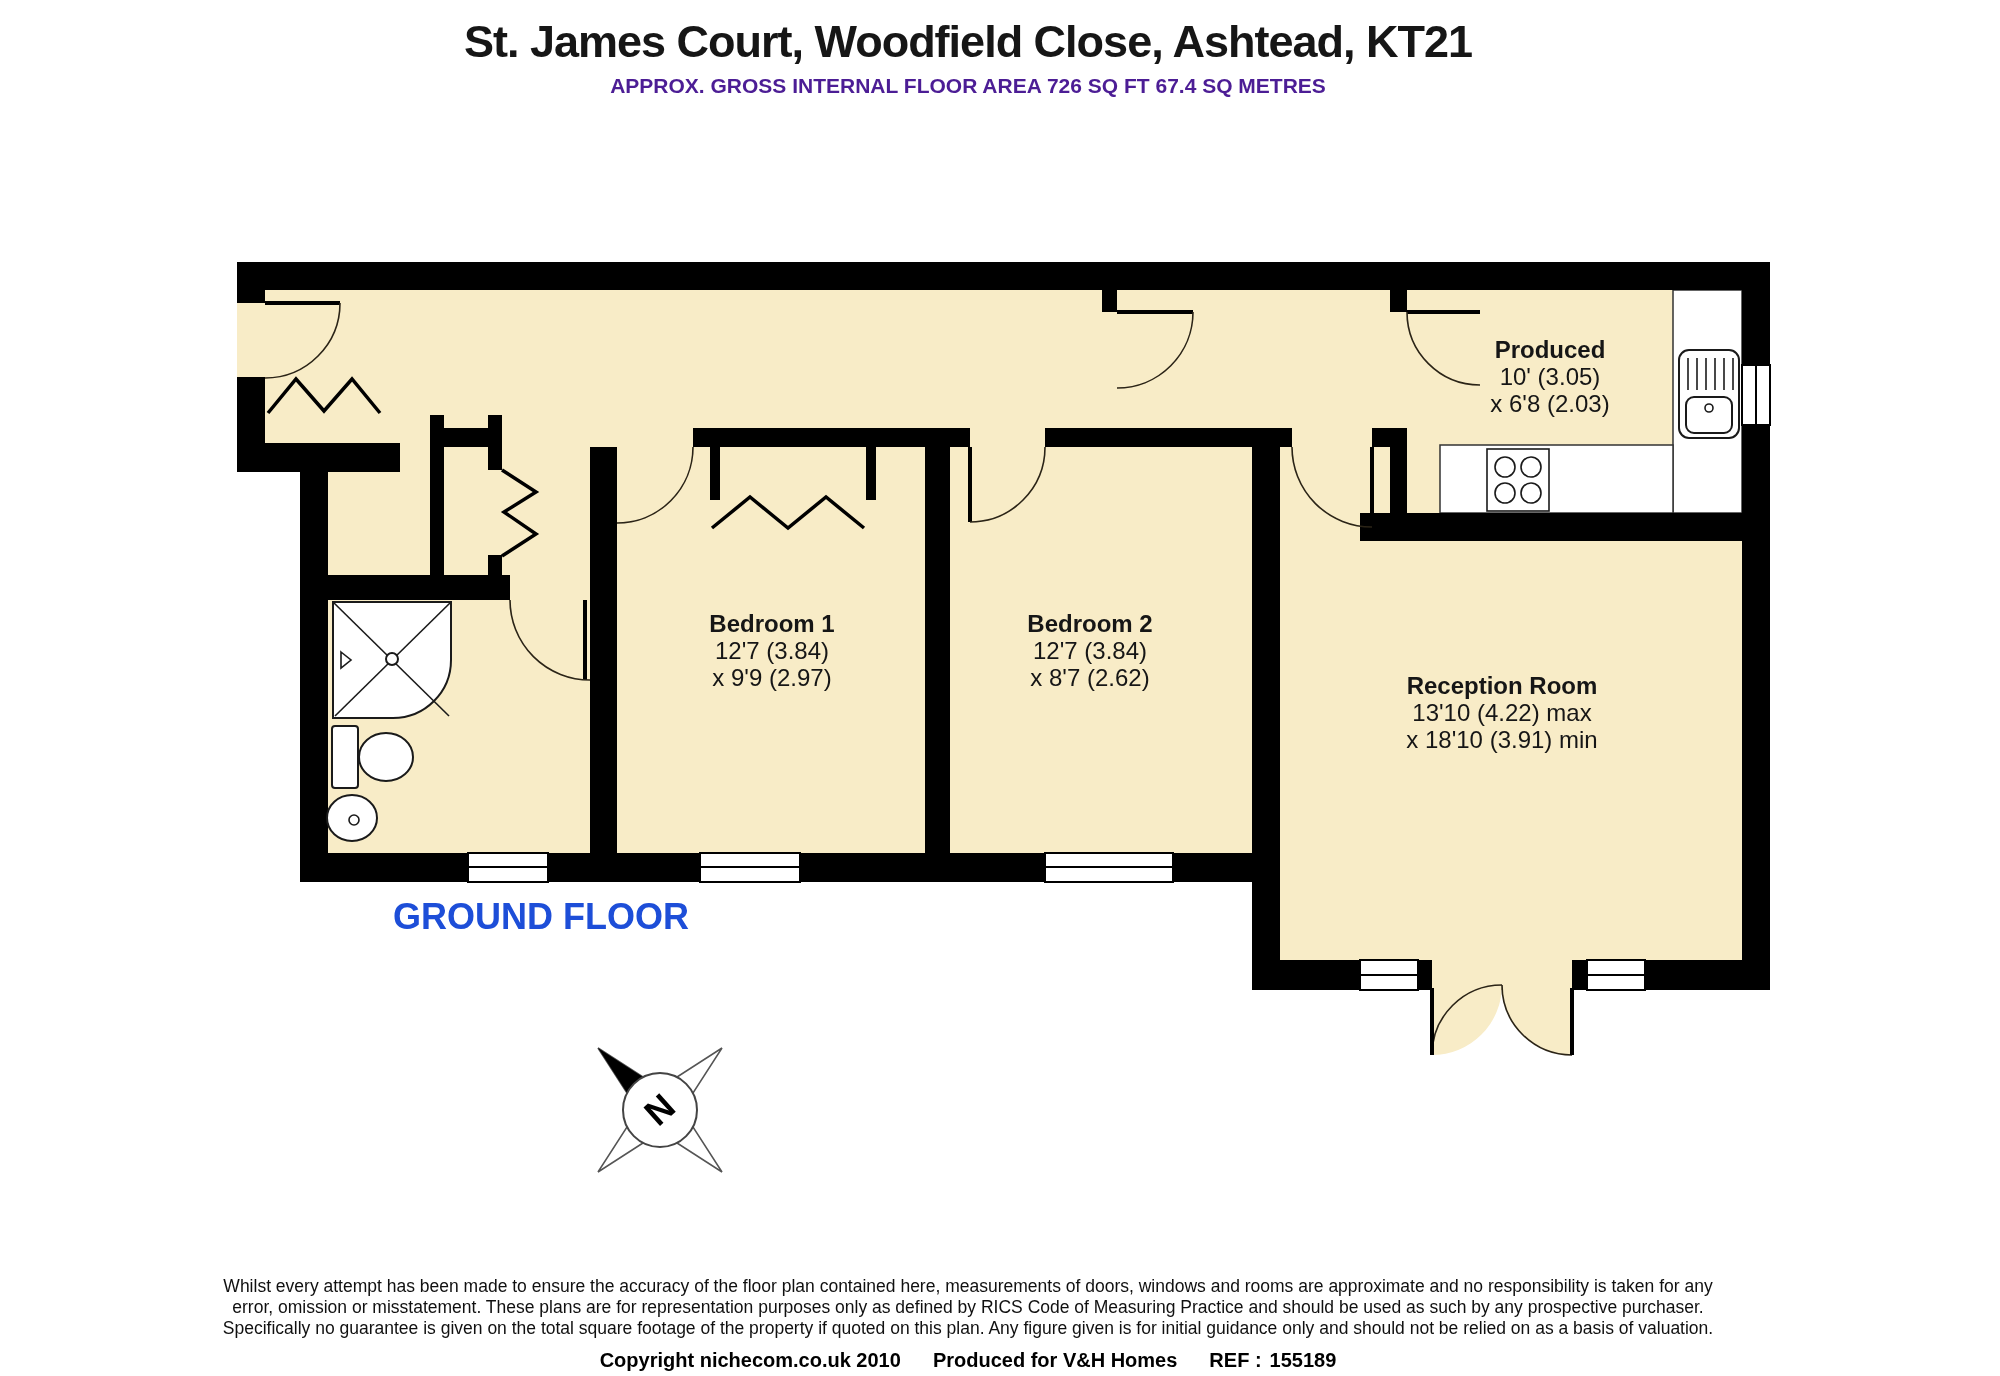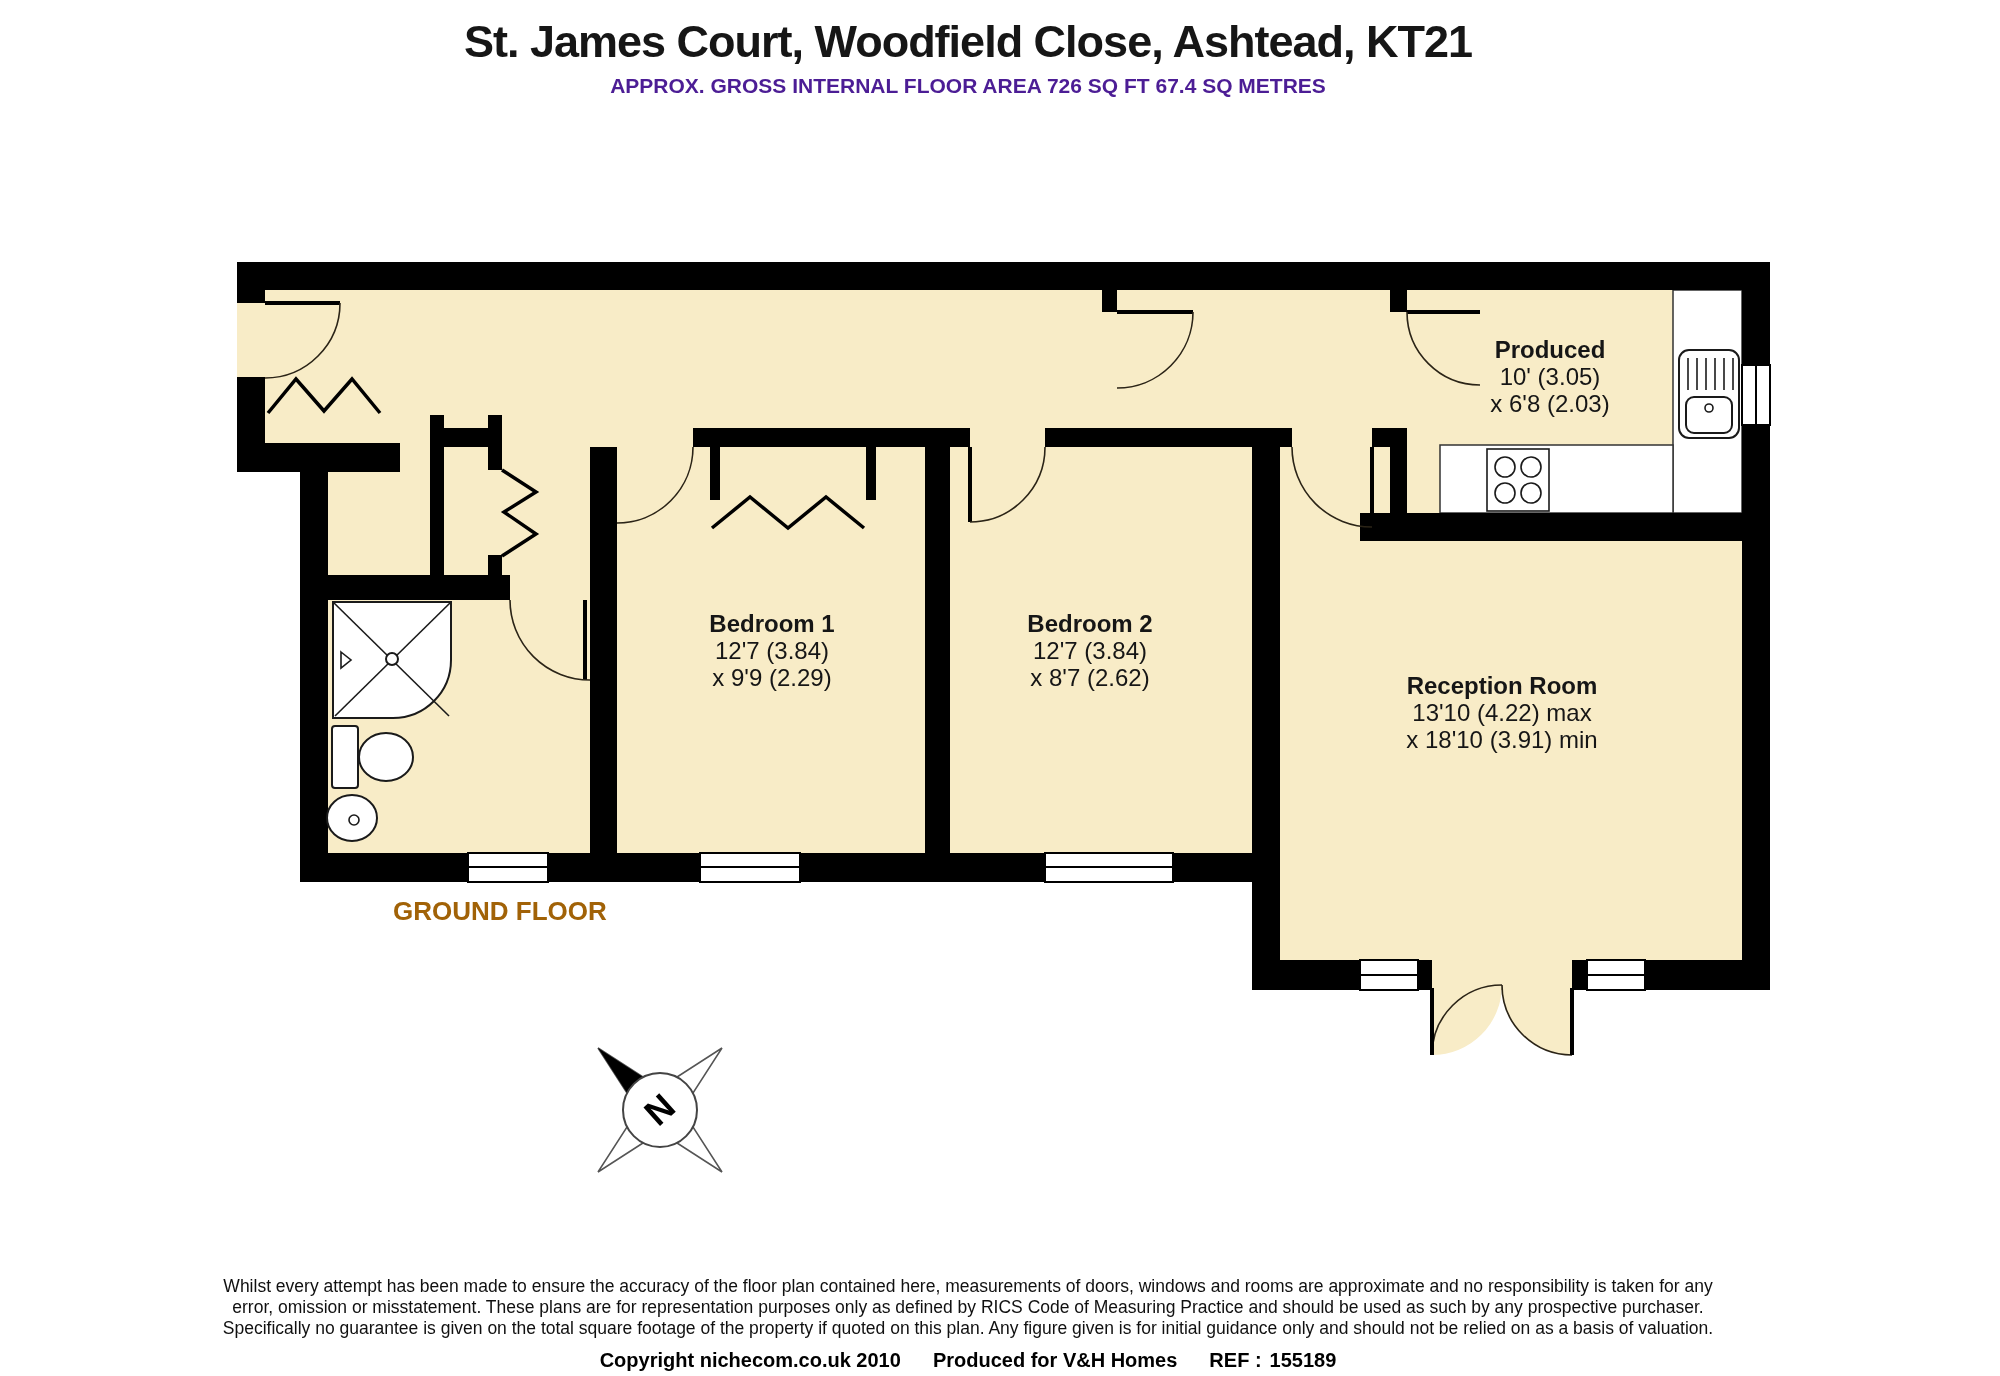--- a/index.html
+++ b/index.html
@@ -22,21 +22,21 @@
   .winline{stroke:#000;stroke-width:2;}
   .win{fill:#ffffff;stroke:#000;stroke-width:2;}
 
   .abs{position:absolute;}
   .page-title{top:16px;left:0;width:100%;text-align:center;
               font-size:45px;font-weight:700;letter-spacing:-1px;color:#161616;}
   .page-subtitle{top:74px;left:0;width:100%;text-align:center;
                  font-size:21px;font-weight:700;color:#4c1d95;}
   .room-label{transform:translateX(-50%);text-align:center;font-size:24px;line-height:27px;color:#161616;}
   .room-label .rname{font-weight:700;}
-  .floor-label{font-size:26px;font-weight:700;color:#a16207;}
+  .floor-label{font-size:36px;font-weight:700;color:#1d4ed8;}
   .compass-n{font-size:36px;font-weight:700;transform:translate(-50%,-50%) rotate(-42deg);color:#000;}
   .disclaimer{top:1276px;left:0;width:100%;text-align:center;font-size:17.5px;line-height:21px;color:#101010;}
   .copyright{top:1349px;left:0;width:100%;text-align:center;font-size:20px;font-weight:700;color:#000;}
   .copyright span{margin:0 16px;}
 </style>
 </head>
 <body>
 
 <div id="page">
 
@@ -204,21 +204,21 @@
 
   <div class="abs room-label" style="left:1550px;top:336px;">
     <div class="rname">Produced</div>
     <div>10' (3.05)</div>
     <div>x 6'8 (2.03)</div>
   </div>
 
   <div class="abs room-label" style="left:772px;top:610px;">
     <div class="rname">Bedroom 1</div>
     <div>12'7 (3.84)</div>
-    <div>x 9'9 (2.29)</div>
+    <div>x 9'9 (2.97)</div>
   </div>
 
   <div class="abs room-label" style="left:1090px;top:610px;">
     <div class="rname">Bedroom 2</div>
     <div>12'7 (3.84)</div>
     <div>x 8'7 (2.62)</div>
   </div>
 
   <div class="abs room-label" style="left:1502px;top:672px;">
     <div class="rname">Reception Room</div>

